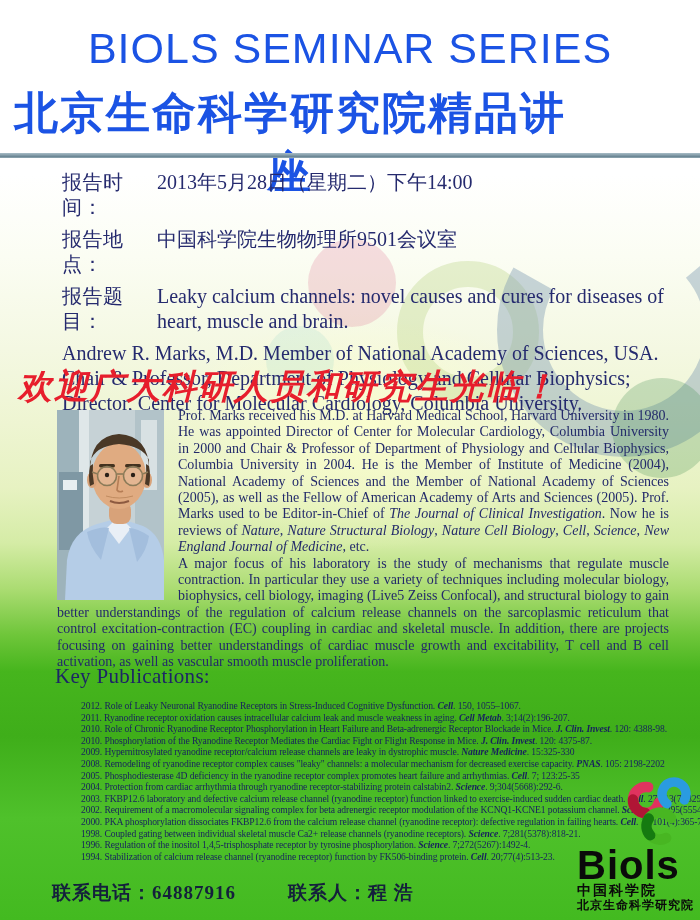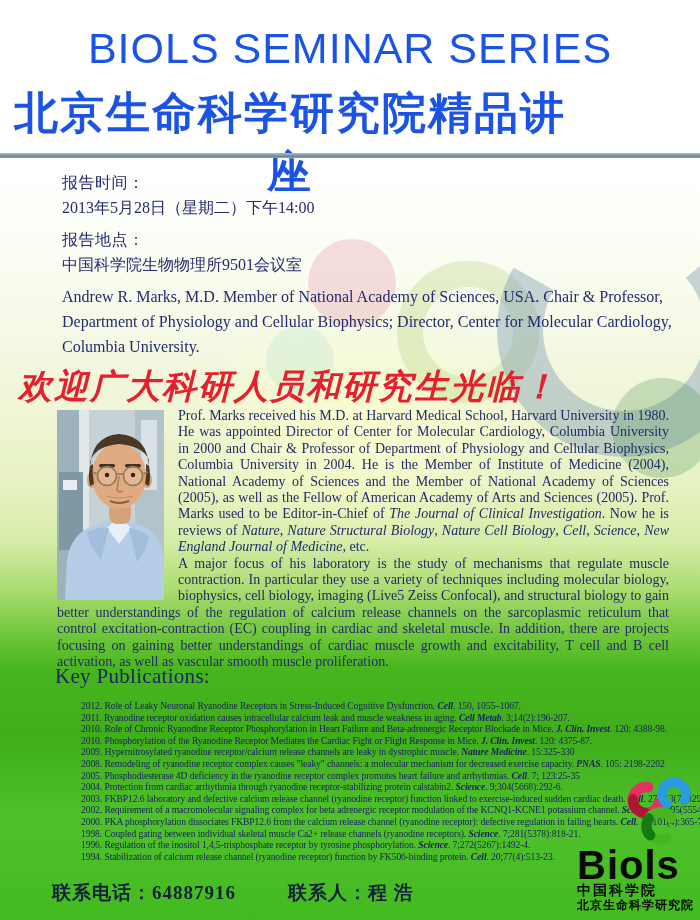--- a/index.html
+++ b/index.html
@@ -30,21 +30,21 @@
     position:absolute; top:84px; left:0; width:580px; text-align:center;
     font-family:"Liberation Sans", sans-serif; font-weight:600;
     font-size:44px; letter-spacing:2px; color:#1b53e4;
   }
   .divider {
     position:absolute; top:153px; left:0; width:700px; height:5px;
     background:linear-gradient(180deg,#a9bdc7 0%, #6d8896 70%, #93a9b3 100%);
   }
 
   .details { position:absolute; top:170px; left:62px; width:610px; color:#252a6e; }
-  .detail-row { display:flex; font-size:16px; line-height:25px; margin-bottom:7px;flex-direction:column; }
+  .detail-row { display:flex; font-size:20px; line-height:25px; margin-bottom:7px; }
   .detail-label { flex:none; width:95px; letter-spacing:0.5px; }
   .detail-value { flex:1; }
 
   .welcome {
     position:absolute; top:364px; left:0; width:576px; text-align:center;
     font-size:34px; font-weight:700; font-style:italic; letter-spacing:2px;
     color:#e71e2c; white-space:nowrap;
   }
 
   .bio {
@@ -105,20 +105,24 @@
   <div class="divider"></div>
 
   <div class="details">
     <div class="detail-row">
       <span class="detail-label">报告时间：</span>
       <span class="detail-value">2013年5月28日（星期二）下午14:00</span>
     </div>
     <div class="detail-row">
       <span class="detail-label">报告地点：</span>
       <span class="detail-value">中国科学院生物物理所9501会议室</span>
+    </div>
+    <div class="detail-row">
+      <span class="detail-label">报告题目：</span>
+      <span class="detail-value">Leaky calcium channels: novel causes and cures for diseases of heart, muscle and brain.</span>
     </div>
     <div class="detail-row">
       <span class="detail-value">Andrew R. Marks, M.D. Member of National Academy of Sciences, USA. Chair &amp; Professor, Department of Physiology and Cellular Biophysics; Director, Center for Molecular Cardiology, Columbia University.</span>
     </div>
   </div>
 
   <div class="welcome">欢迎广大科研人员和研究生光临！</div>
 
   <div class="bio">
     <div class="photo">

